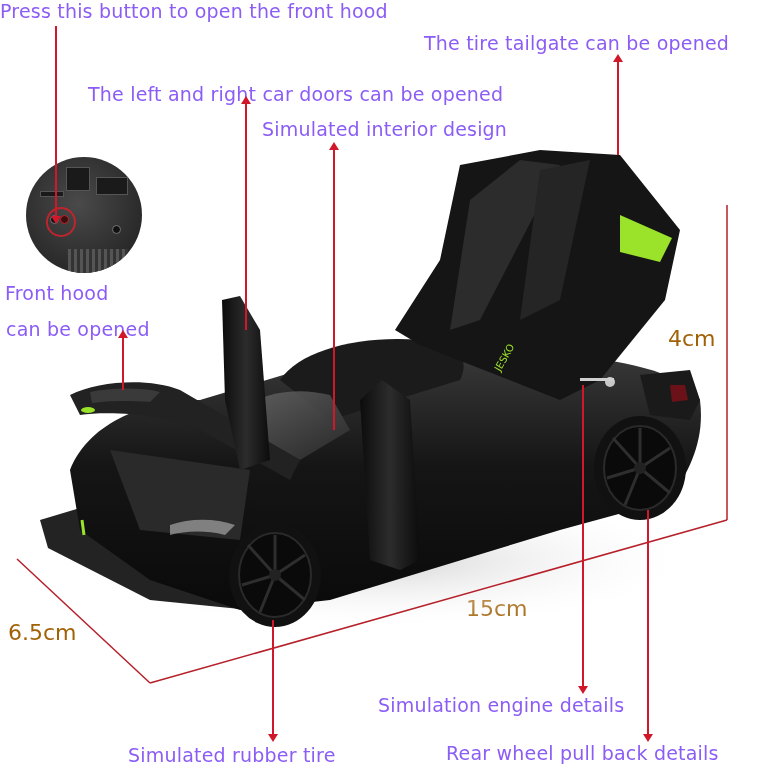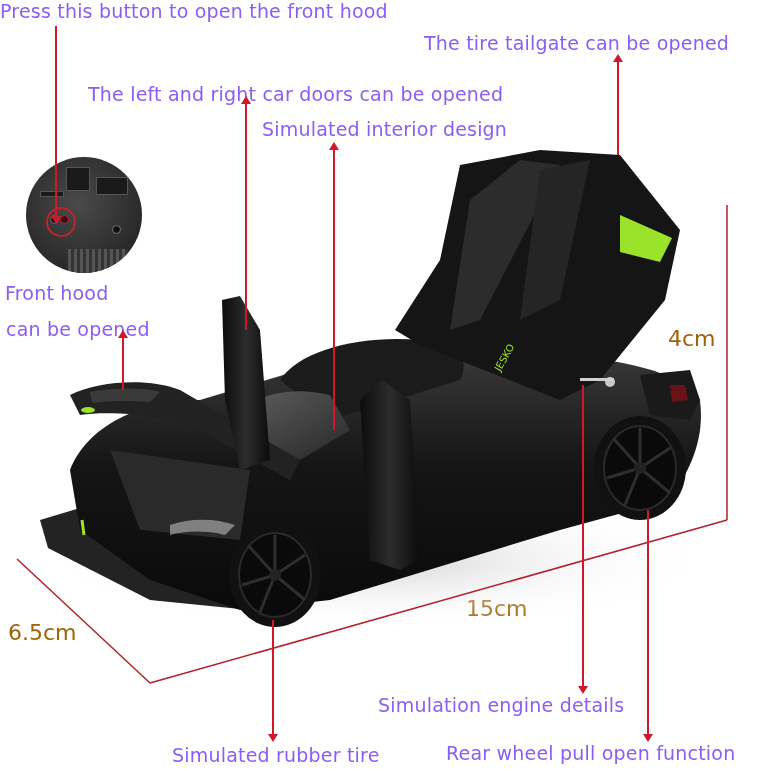--- a/index.html
+++ b/index.html
@@ -17,22 +17,22 @@
 </head>
 <body>
 
 <div class="label" style="left:0px; top:0px;">Press this button to open the front hood</div>
 <div class="label" style="left:424px; top:32px;">The tire tailgate can be opened</div>
 <div class="label" style="left:88px; top:83px;">The left and right car doors can be opened</div>
 <div class="label" style="left:262px; top:118px;">Simulated interior design</div>
 <div class="label" style="left:5px; top:282px;">Front hood</div>
 <div class="label" style="left:6px; top:318px;">can be opened</div>
 <div class="label" style="left:366px; top:694px;margin-left:12px;">Simulation engine details</div>
-<div class="label" style="left:128px; top:744px;margin-left:44px;">Simulated rubber tire</div>
-<div class="label" style="left:446px; top:742px;">Rear wheel pull open function</div>
+<div class="label" style="left:128px; top:744px;">Simulated rubber tire</div>
+<div class="label" style="left:446px; top:742px;">Rear wheel pull back details</div>
 
 <div class="dim" style="left:668px; top:326px;">4cm</div>
 <div class="dim" style="left:466px; top:596px;">15cm</div>
 <div class="dim" style="left:8px; top:620px;">6.5cm</div>
 
 <div class="inset">
   <div class="slot" style="left:40px;top:10px;width:22px;height:22px;"></div>
   <div class="slot" style="left:70px;top:20px;width:30px;height:16px;"></div>
   <div class="slot" style="left:14px;top:34px;width:22px;height:4px;"></div>
   <div class="btn-ring"></div>

